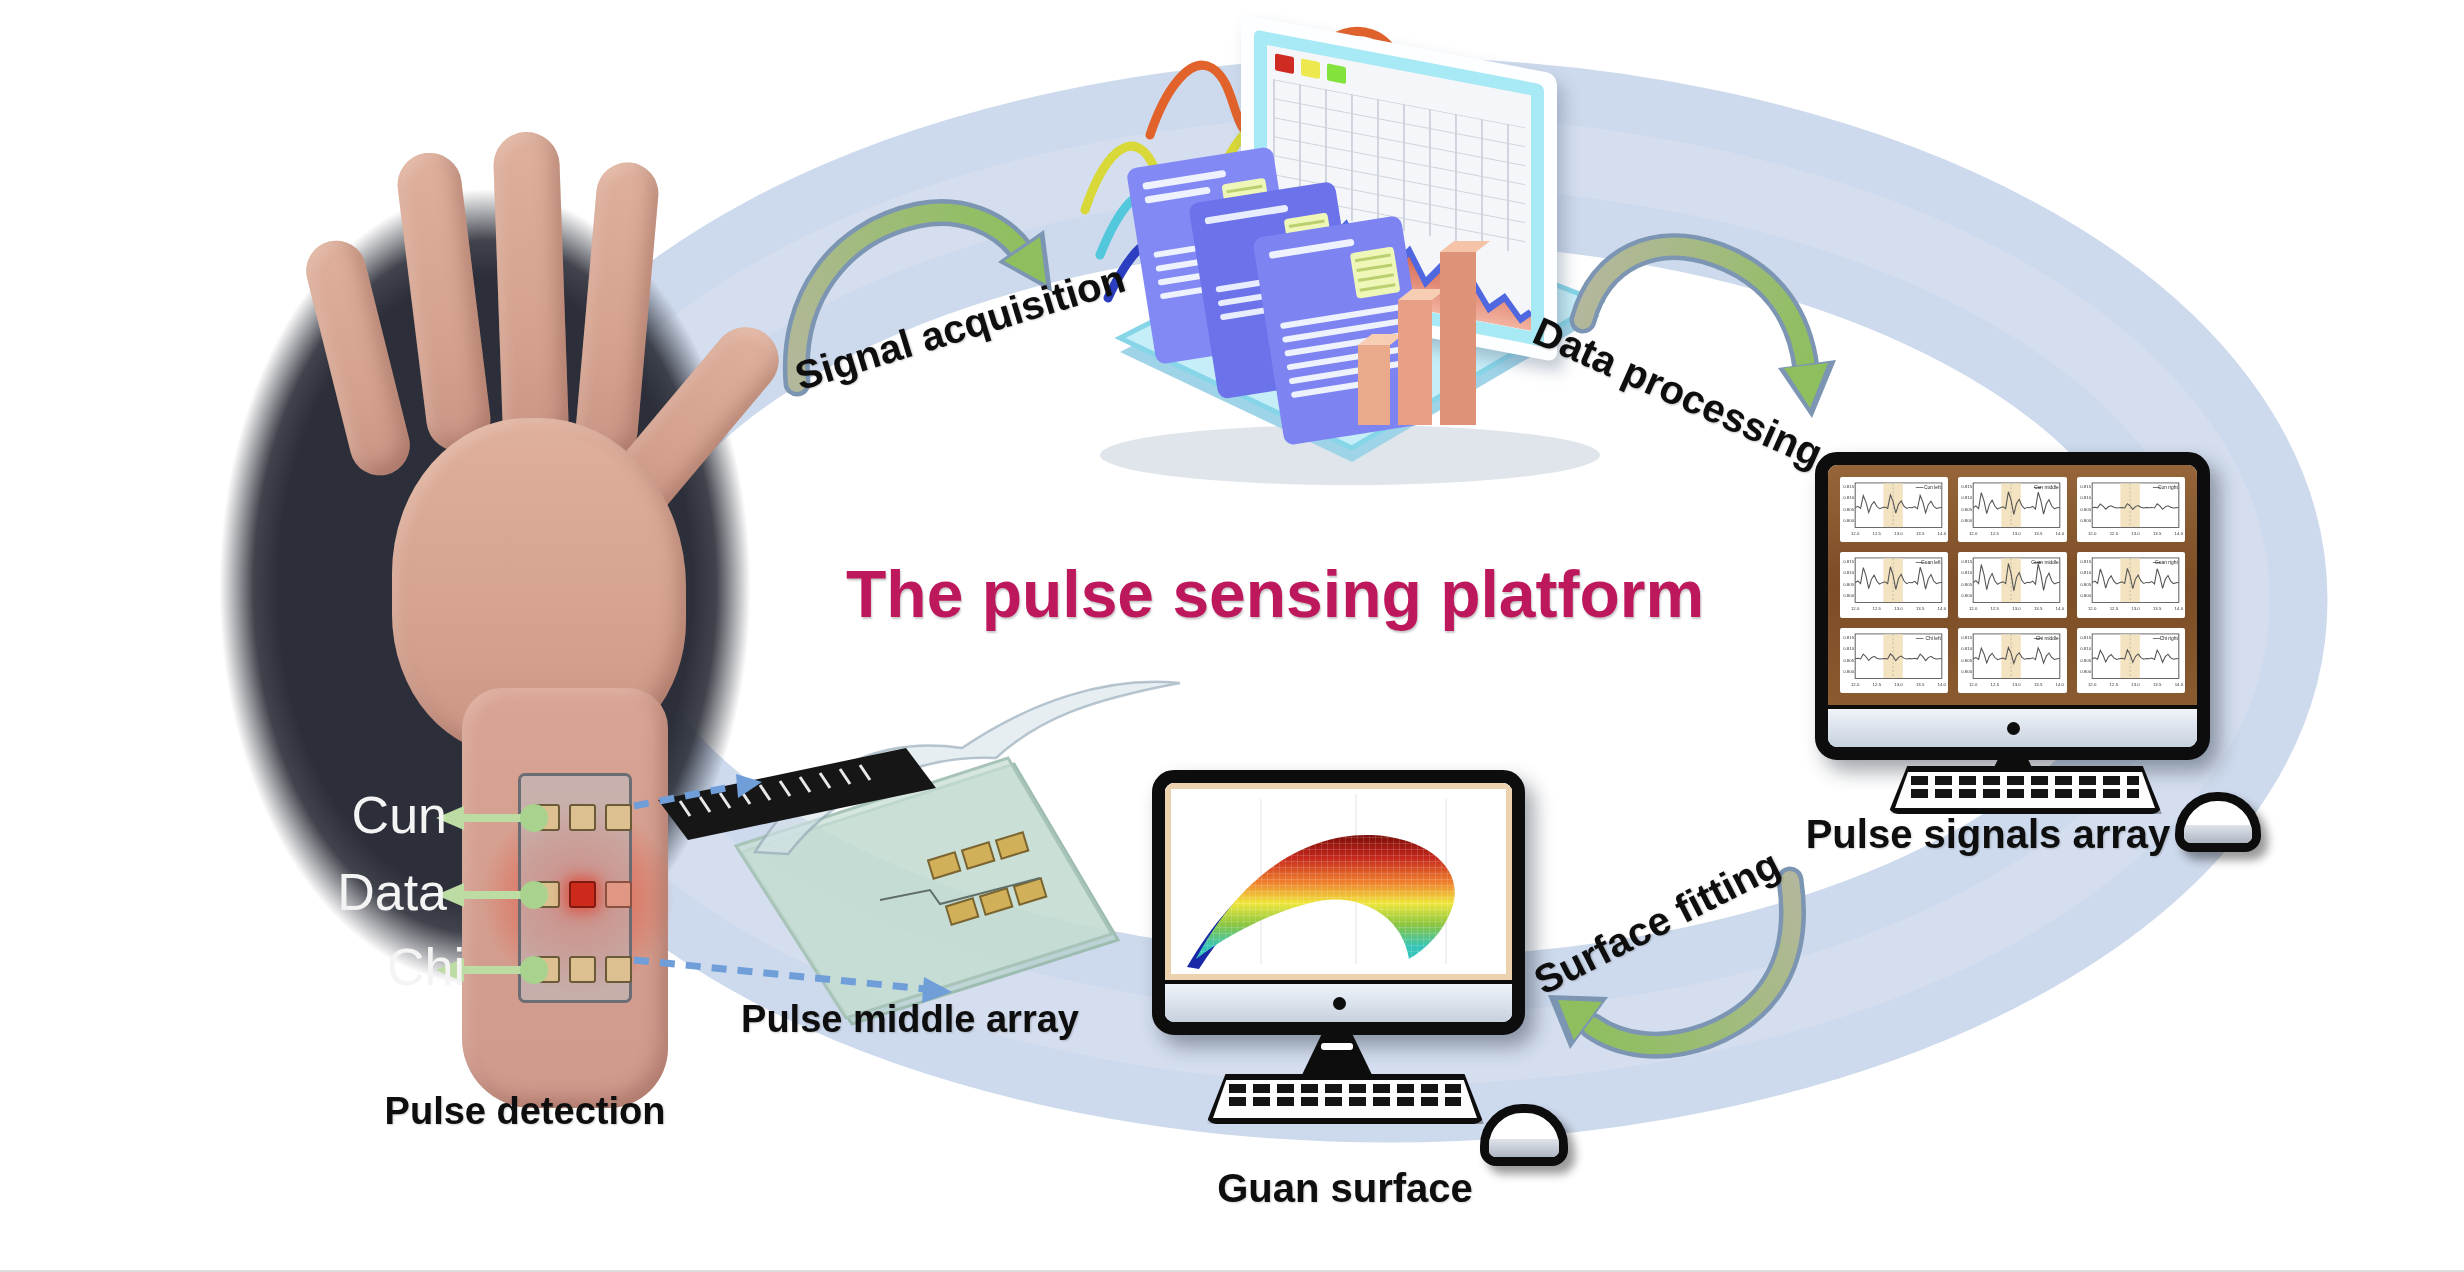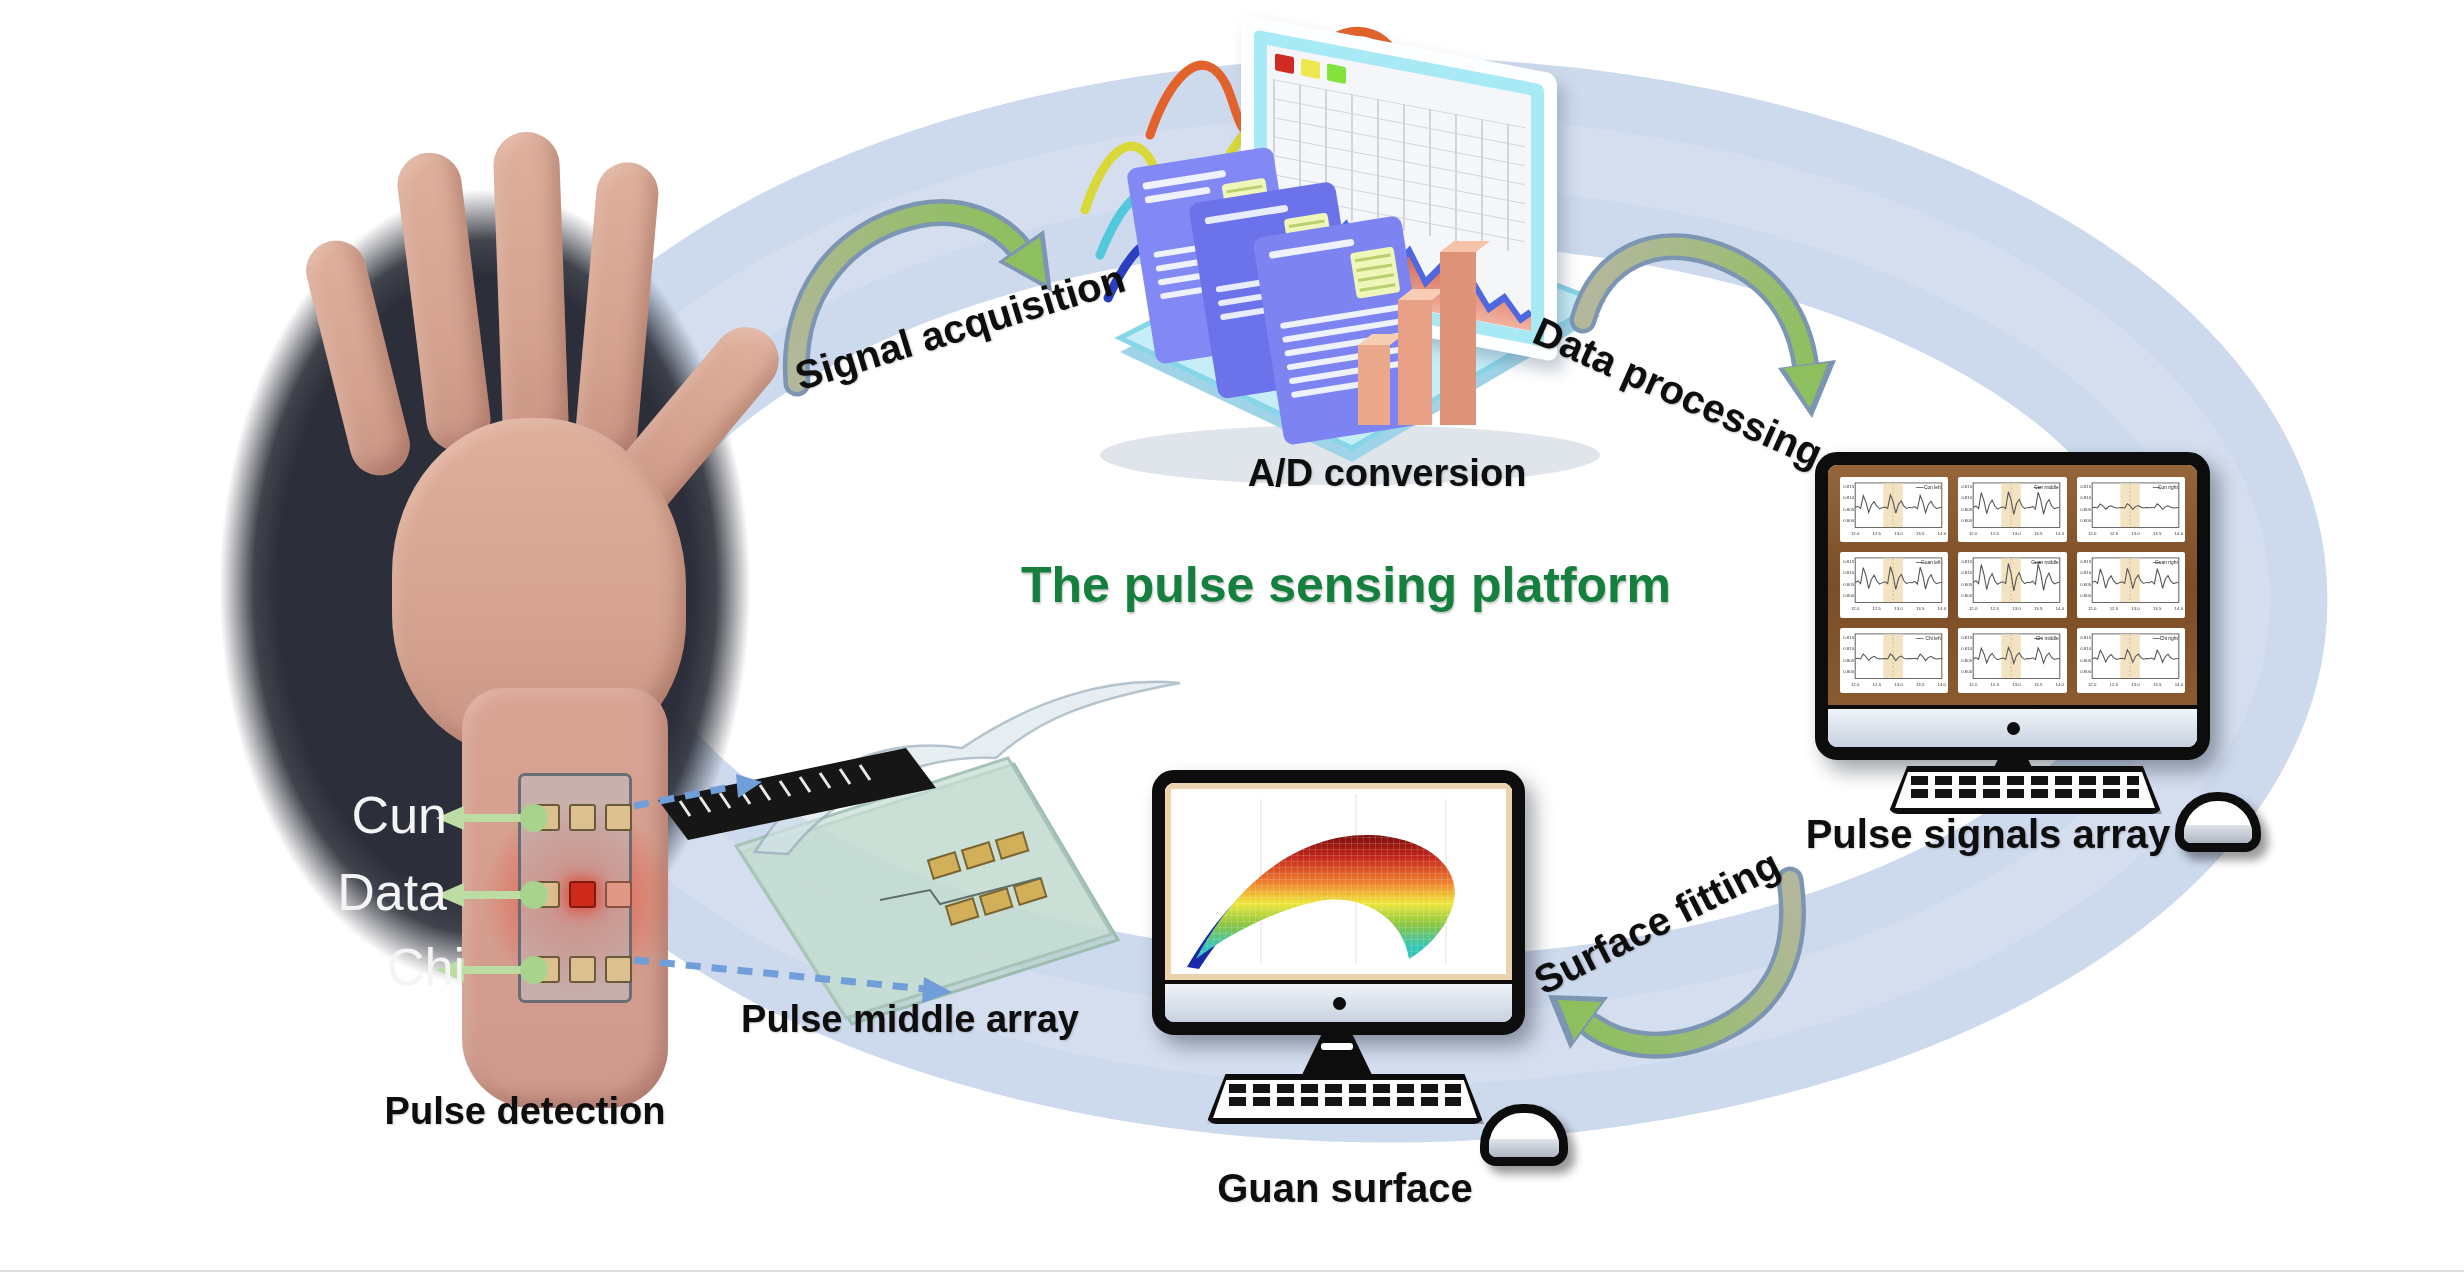--- a/index.html
+++ b/index.html
@@ -33,22 +33,22 @@
   .sq { width:27px; height:27px; background:#dcc08f; border:2.5px solid #6b5a38; border-radius:3px; }
   .sq.red { background:#cd2a1c; border-color:#7e1a10; box-shadow:0 0 14px 4px rgba(230,40,18,.55); }
   .sq.pink { background:#e09884; border-color:#8a5040; }
 
   
   .node-label { position:absolute; font-weight:bold; color:#0e0e0e; text-align:center;
     text-shadow:1px 1px 2px rgba(0,0,0,.18); z-index:7; white-space:nowrap; }
   .flow-label { position:absolute; font-weight:bold; color:#0e0e0e; text-align:center;
     font-size:40px; z-index:7; white-space:nowrap; text-shadow:1px 1px 2px rgba(0,0,0,.2); }
   .wrist-label { position:absolute; color:#f4f4f4; font-size:52px; z-index:7; width:197px; text-align:right; }
-  .fig-title { position:absolute; left:846px; top:556px; width:1000px; text-align:center;
-    font-size:50px; font-weight:bold; color:#15803d; z-index:7; text-shadow:1px 2px 2px rgba(0,0,0,.22); }
+  .fig-title { position:absolute; left:846px; top:556px; width:1000px; text-align:left;
+    font-size:66px; font-weight:bold; color:#be185d; z-index:7; text-shadow:1px 2px 2px rgba(0,0,0,.22); }
   .fig-caption { position:absolute; left:243px; top:1230px; font-size:29px; color:#1f1f1f; z-index:7; }
 
   
   .laptop-screen { position:absolute; left:1241px; top:14px; width:316px; height:288px;
     transform:skewY(10.8deg); transform-origin:0 0; background:#fdfeff; border-radius:10px;
     padding:13px; box-shadow:7px 9px 16px rgba(100,120,145,.4); z-index:4; }
   .laptop-frame { width:100%; height:100%; background:#a7e9f4; border-radius:6px; padding:13px; }
   .laptop-content { position:relative; width:100%; height:100%; background:#f4f6f9; overflow:hidden; }
   .tl { position:absolute; top:7px; left:8px; display:flex; gap:7px; }
   .tl i { width:19px; height:17px; border-radius:2px; display:block; }
@@ -551,21 +551,20 @@
   <div class="kb kb-bottom">
     <div class="kb-inner">
         <div class="kb-row"></div>
         <div class="kb-row r2"></div>
       </div>
   </div>
   <div class="mouse mouse-bottom"></div>
 
   <div class="fig-title">The pulse sensing platform</div>
 
-  <div class="node-label" style="left:1187px;top:452px;width:400px;font-size:38px">A/D conversion</div>
   <div class="node-label" style="left:375px;top:1090px;width:300px;font-size:38px">Pulse detection</div>
   <div class="node-label" style="left:720px;top:998px;width:380px;font-size:38px">Pulse middle array</div>
   <div class="node-label" style="left:1788px;top:812px;width:400px;font-size:40px">Pulse signals array</div>
   <div class="node-label" style="left:1170px;top:1166px;width:350px;font-size:40px">Guan surface</div>
 
   <div class="flow-label" style="left:770px;top:305px;width:380px;transform:rotate(-17deg)">Signal acquisition</div>
   <div class="flow-label" style="left:1488px;top:370px;width:380px;transform:rotate(24deg)">Data processing</div>
   <div class="flow-label" style="left:1467px;top:900px;width:380px;transform:rotate(-27deg)">Surface fitting</div>
 
   <div class="wrist-label" style="left:250px;top:785px">Cun</div>

